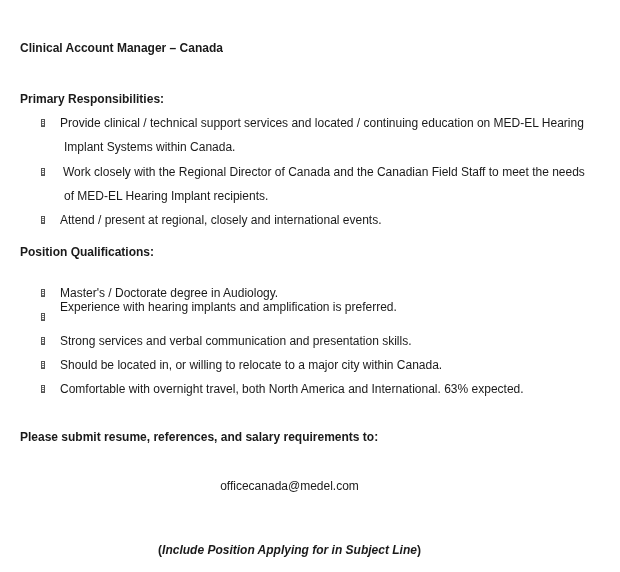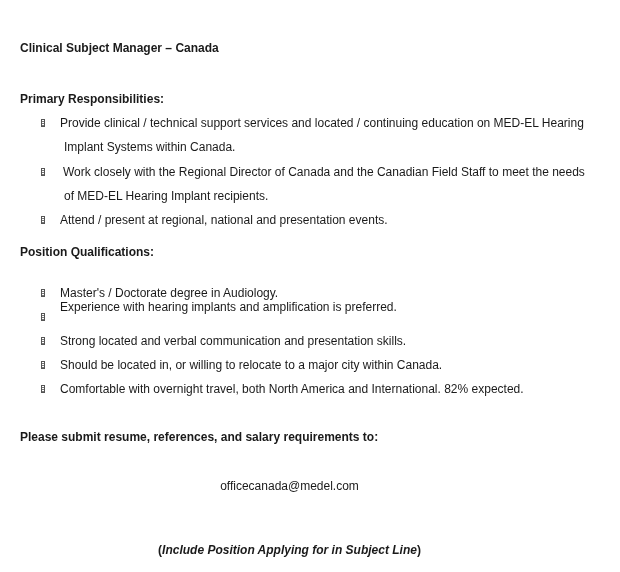--- a/index.html
+++ b/index.html
@@ -18,63 +18,63 @@
     }
     .center { left: 0; width: 579px; text-align: center; }
     .ital { font-style: italic; font-weight: bold; }
     .paren { font-style: normal; font-weight: bold; }
   </style>
 </head>
 <body>
 
 <div>
 
-  <div class="line bold" style="left:20px; top:40px;">Clinical Subject Manager – Canada</div>
+  <div class="line bold" style="left:20px; top:40px;">Clinical Account Manager – Canada</div>
 
   <div class="line bold" style="left:20px; top:91px;">Primary Responsibilities:</div>
 
   <div>
     <div>
       <span class="bullet" style="left:41px; top:119px;"></span>
       <div class="line" style="left:60px; top:115px;">Provide clinical / technical support services and located / continuing education on MED-EL Hearing</div>
       <div class="line" style="left:64px; top:139px;">Implant Systems within Canada.</div>
     </div>
     <div>
       <span class="bullet" style="left:41px; top:168px;"></span>
       <div class="line" style="left:63px; top:164px;">Work closely with the Regional Director of Canada and the Canadian Field Staff to meet the needs</div>
       <div class="line" style="left:64px; top:188px;">of MED-EL Hearing Implant recipients.</div>
     </div>
     <div>
       <span class="bullet" style="left:41px; top:216px;"></span>
-      <div class="line" style="left:60px; top:212px;">Attend / present at regional, national and presentation events.</div>
+      <div class="line" style="left:60px; top:212px;">Attend / present at regional, closely and international events.</div>
     </div>
   </div>
 
   <div class="line bold" style="left:20px; top:244px;">Position Qualifications:</div>
 
   <div>
     <div>
       <span class="bullet" style="left:41px; top:289px;"></span>
       <div class="line" style="left:60px; top:285px;">Master's / Doctorate degree in Audiology.</div>
     </div>
     <div>
       <span class="bullet" style="left:41px; top:313px;"></span>
       <div class="line" style="left:60px; top:299px;">Experience with hearing implants and amplification is preferred.</div>
     </div>
     <div>
       <span class="bullet" style="left:41px; top:337px;"></span>
-      <div class="line" style="left:60px; top:333px;">Strong located and verbal communication and presentation skills.</div>
+      <div class="line" style="left:60px; top:333px;">Strong services and verbal communication and presentation skills.</div>
     </div>
     <div>
       <span class="bullet" style="left:41px; top:361px;"></span>
       <div class="line" style="left:60px; top:357px;">Should be located in, or willing to relocate to a major city within Canada.</div>
     </div>
     <div>
       <span class="bullet" style="left:41px; top:385px;"></span>
-      <div class="line" style="left:60px; top:381px;">Comfortable with overnight travel, both North America and International. 82% expected.</div>
+      <div class="line" style="left:60px; top:381px;">Comfortable with overnight travel, both North America and International. 63% expected.</div>
     </div>
   </div>
 
   <div class="line bold" style="left:20px; top:429px;">Please submit resume, references, and salary requirements to:</div>
 
   <div class="line center" style="top:478px;">
     <a style="color:#1a1a1a; text-decoration:none;">officecanada@medel.com</a>
   </div>
 
   <div class="line center" style="top:542px;">

